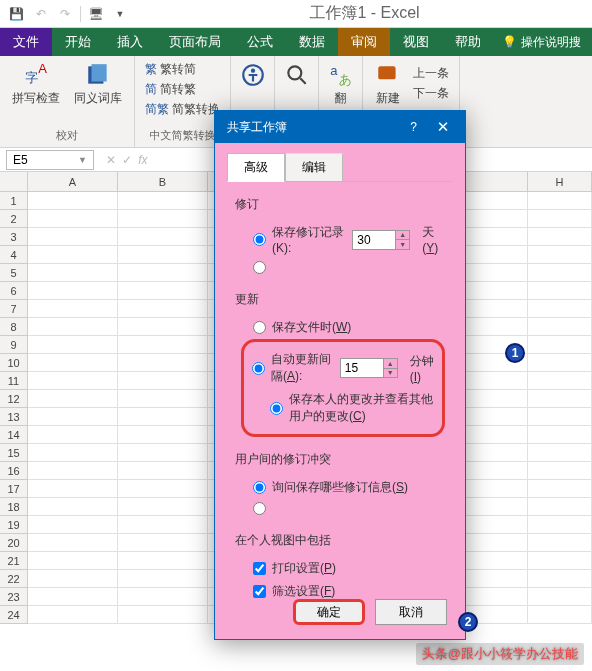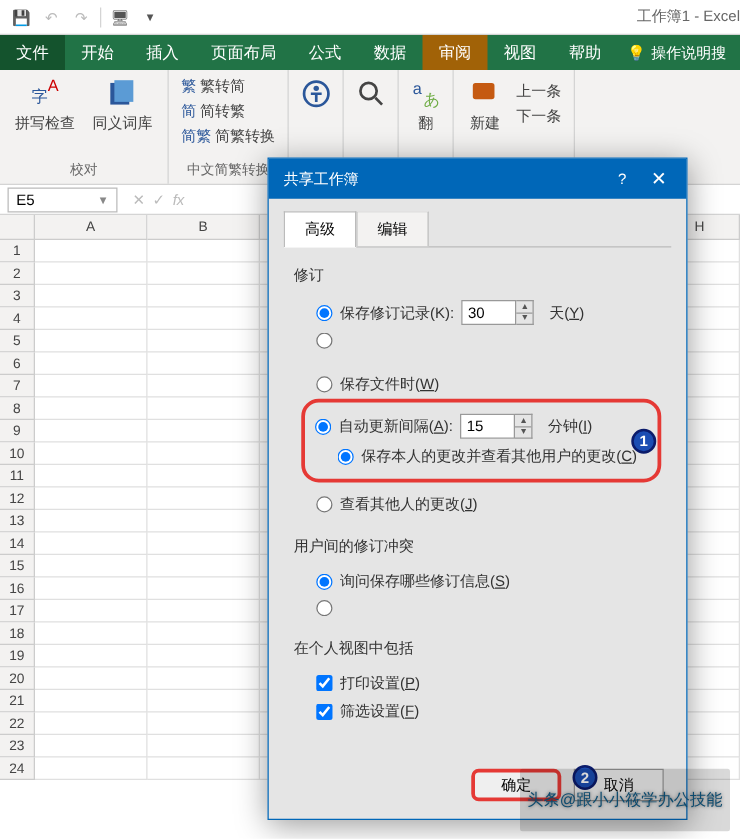--- a/index.html
+++ b/index.html
@@ -2,24 +2,24 @@
 <html><head>
 <meta charset="utf-8">
 <style>
 *{box-sizing:border-box;margin:0;padding:0;font-family:"Microsoft YaHei",sans-serif;font-size:12px}
 body{background:#fff;width:592px;height:671px;overflow:hidden;position:relative}
 .titlebar{height:28px;background:#fff;display:flex;align-items:center;border-bottom:1px solid #d4d4d4}
 .qat{display:flex;align-items:center;gap:2px;padding:0 6px}
 .qat-btn{width:22px;height:22px;display:flex;align-items:center;justify-content:center;color:#555}
 .qat-btn.disabled{color:#bbb}
 .qat-sep{width:1px;height:16px;background:#d4d4d4;margin:0 2px}
-.win-title{flex:1;text-align:right;color:#666;font-size:12px}
+.win-title{flex:1;text-align:center;color:#666;font-size:16px}
 .ribbon-tabs{height:28px;background:#217346;display:flex;align-items:stretch}
 .rtab{padding:0 13px;display:flex;align-items:center;color:#fff;font-size:13px;cursor:pointer}
-.rtab.file{background:#14532d}
+.rtab.file{background:#4c1d95}
 .rtab.active{background:#a16207}
 .tell{display:flex;align-items:center;color:#fff;gap:4px;padding:0 8px}
 .bulb{color:#ffd54f}
 .ribbon{height:92px;background:#f3f2f1;border-bottom:1px solid #d4d4d4;display:flex}
 .rgroup{border-right:1px solid #d4d4d4;padding:4px 8px 2px;display:flex;flex-direction:column;align-items:center;justify-content:space-between}
 .rgroup-body{display:flex;gap:6px;flex:1}
 .rgroup-label{font-size:11px;color:#666;padding:2px 0}
 .bigbtn{display:flex;flex-direction:column;align-items:center;gap:2px;padding:2px 4px;color:#444;font-size:11px}
 .bigbtn svg{width:26px;height:26px}
 .smallbtns{display:flex;flex-direction:column;gap:1px;font-size:11px;color:#444}
@@ -29,21 +29,21 @@
 .namebox .dd{color:#888;font-size:9px}
 .fx-area{display:flex;align-items:center;gap:6px;color:#bbb;padding:0 6px}
 .grid{position:relative}
 .colhdrs{display:flex;height:20px}
 .corner{width:28px;background:#f3f2f1;border-right:1px solid #ccc;border-bottom:1px solid #ccc}
 .colh{background:#f3f2f1;border-right:1px solid #ccc;border-bottom:1px solid #ccc;text-align:center;line-height:20px;color:#444;font-size:11px}
 .rows{}
 .row{display:flex;height:18px}
 .rowh{width:28px;background:#f3f2f1;border-right:1px solid #ccc;border-bottom:1px solid #ccc;text-align:center;line-height:18px;color:#444;font-size:11px}
 .cell{border-right:1px solid #e0e0e0;border-bottom:1px solid #e0e0e0}
-.dialog{position:absolute;left:214px;top:126px;width:336px;height:530px;background:#e5e5e5;box-shadow:0 4px 24px rgba(0,0,0,.4);border:1px solid #0067b8}
+.dialog{position:absolute;left:214px;top:110px;width:252px;height:530px;background:#f9a8d4;box-shadow:0 4px 24px rgba(0,0,0,.4);border:1px solid #0067b8}
 .dlg-title{height:32px;background:#0067b8;color:#fff;display:flex;align-items:center;justify-content:space-between;padding:0 8px 0 12px;font-size:13px}
 .dlg-title-r{display:flex;align-items:center;gap:12px}
 .dlg-close{width:28px;text-align:center;font-size:15px;cursor:pointer}
 .dlg-tabs{display:flex;padding:10px 12px 0;gap:0}
 .dtab{padding:5px 16px;border:1px solid #bbb;border-bottom:none;background:#fff;font-size:12px;cursor:pointer;position:relative}
 .dtab.inactive{background:#f3f2f1;border-top-color:#ddd}
 .dtab.active{z-index:2;border-bottom:1px solid #fff;margin-bottom:-1px}
 .tabline{border-bottom:1px solid #bbb;margin:0 12px}
 .dlg-body{padding:14px 20px 10px;color:#333}
 .sect{margin-bottom:14px}
@@ -54,21 +54,21 @@
 .num{width:44px;height:20px;border:1px solid #999;padding:0 4px;background:#fff}
 .spinbox{display:flex;align-items:center;gap:0}
 .spinbtn{width:14px;height:20px;border:1px solid #999;border-left:none;display:flex;flex-direction:column}
 .spinbtn div{flex:1;display:flex;align-items:center;justify-content:center;font-size:7px;color:#555;border-bottom:1px solid #999}
 .spinbtn div:last-child{border-bottom:none}
 .redbox{border:3px solid #e53935;border-radius:14px;padding:6px 8px;margin-left:6px;margin-bottom:6px}
 .dlg-foot{position:absolute;bottom:14px;right:18px;display:flex;gap:10px;align-items:center}
 .btn{width:72px;height:26px;border:1px solid #999;background:#efefef;cursor:pointer;font-size:12px}
 .btn.primary{border:3px solid #e53935;border-radius:6px;font-weight:400}
 .anno{position:absolute;width:20px;height:20px;border:2px solid #0b1b6b;border-radius:50%;background:#1b4db3;color:#fff;font-weight:bold;display:flex;align-items:center;justify-content:center;font-size:12px}
-.watermark{position:absolute;right:8px;bottom:6px;color:#0c4a6e;font-size:13px;text-shadow:0 0 3px rgba(0,0,0,.6);background:rgba(0,0,0,.15);padding:16px 6px;border-radius:2px}
+.watermark{position:absolute;right:8px;bottom:6px;color:#ef4444;font-size:13px;text-shadow:0 0 3px rgba(0,0,0,.6);background:rgba(0,0,0,.15);padding:2px 6px;border-radius:2px}
 .underline{text-decoration:underline}
 </style>
 </head>
 <body>
 
 <div class="titlebar">
   <div class="qat">
     <div class="qat-btn">💾</div>
     <div class="qat-btn disabled">↶</div>
     <div class="qat-btn disabled">↷</div>
@@ -405,20 +405,21 @@
             </div>
         </div>
         <span style="margin-left:6px">天(<span class="underline">Y</span>)</span>
       </div>
       <div class="opt">
         <input type="radio" style="">
       </div>
     </div>
 
     <div class="sect">
+      <div class="sect-h">更新</div>
       <div class="opt">
         <input type="radio" style="">
         <label>保存文件时(<span class="underline">W</span>)</label>
       </div>
       <div class="redbox">
         <div class="opt" style="padding-left:0">
           <input type="radio" checked="" style="">
           <label>自动更新间隔(<span class="underline">A</span>):</label>
           <div class="spinbox">
             <input class="num" value="15" style="">
@@ -427,24 +428,20 @@
                 <div>▼</div>
               </div>
           </div>
           <span style="margin-left:6px">分钟(<span class="underline">I</span>)</span>
         </div>
         <div class="opt">
           <input type="radio" checked="" style="">
           <label>保存本人的更改并查看其他用户的更改(<span class="underline">C</span>)</label>
         </div>
       </div>
-      <div class="opt">
-        <input type="radio" style="">
-        <label>查看其他人的更改(<span class="underline">J</span>)</label>
-      </div>
     </div>
 
     <div class="sect">
       <div class="sect-h">用户间的修订冲突</div>
       <div class="opt">
         <input type="radio" checked="" style="">
         <label>询问保存哪些修订信息(<span class="underline">S</span>)</label>
       </div>
       <div class="opt">
         <input type="radio" style="">

